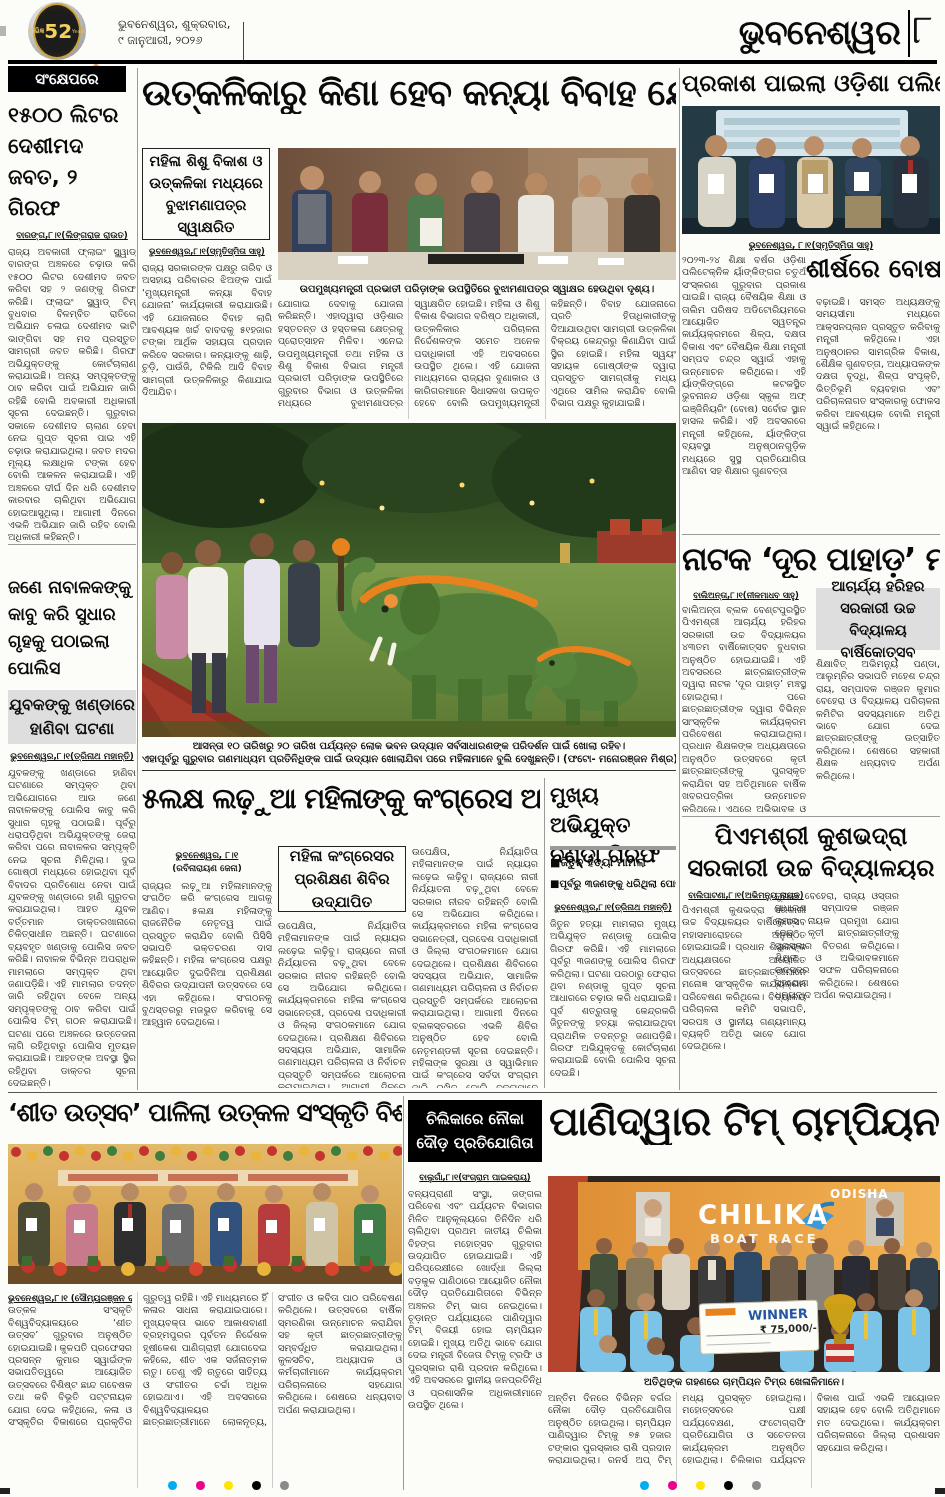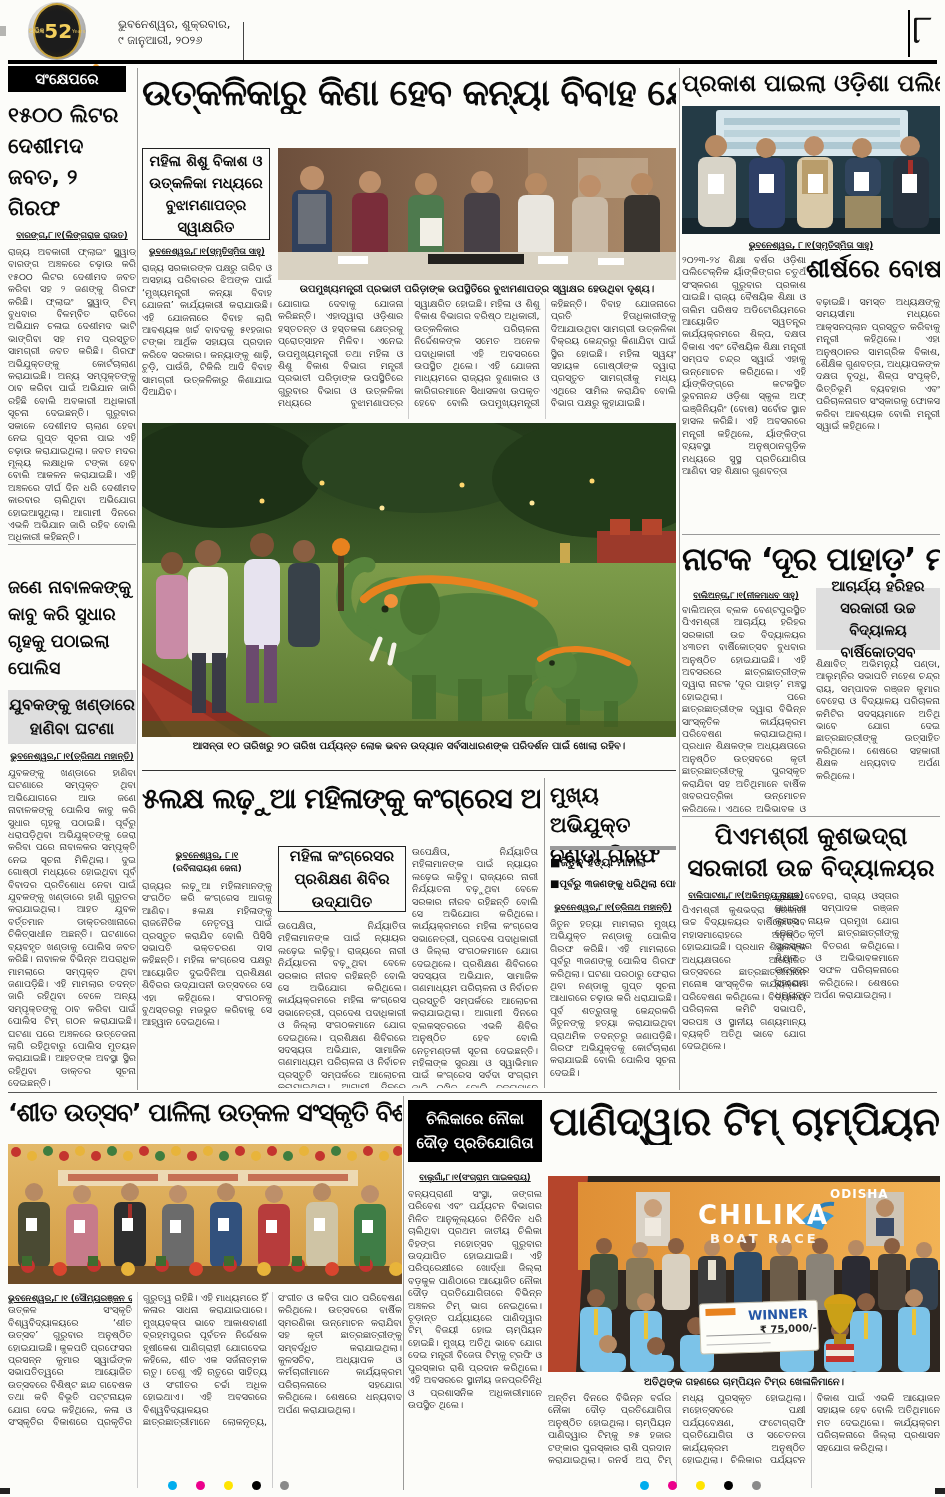--- a/index.html
+++ b/index.html
@@ -43,20 +43,21 @@
         <span class="t">ଅଭିଜ୍ଞ</span>
         <span class="n">52</span>
         <span class="y">Years</span>
       </div>
     </div>
     <div class="abs" style="left:118px;top:16px;width:122px;font-size:11.5px;font-weight:normal;line-height:16px;color:#222;">
       <div>ଭୁବନେଶ୍ୱର, ଶୁକ୍ରବାର,</div>
       <div>୯ ଜାନୁଆରୀ, ୨୦୨୬</div>
     </div>
     <div class="abs" style="left:243px;top:22px;width:1px;height:38px;background:#444;"></div>
+    <div class="abs hl" style="left:700px;top:12px;width:200px;font-size:34px;text-align:right;letter-spacing:-1px;">ଭୁବନେଶ୍ୱର</div>
     <div class="abs" style="left:908px;top:10px;width:1.5px;height:47px;background:#000;"></div>
     <div class="abs" style="left:912px;top:6px;width:28px;font-size:40px;color:#111;">୮</div>
     <div class="abs" style="left:8px;top:60px;width:929px;height:3.5px;background:#000;"></div>
     <div class="abs" style="left:0;top:26px;width:6px;height:10px;background:#b5b5b2;"></div>
     <div class="abs" style="left:93px;top:64px;width:6px;height:6px;border-radius:50%;background:#f0a43a;"></div>
   </div>
 
   <div class="vrule" style="left:137px;top:68px;height:1022px;"></div>
   <div class="vrule" style="left:679px;top:68px;height:1022px;"></div>
   <div class="vrule" style="left:544px;top:778px;height:310px;"></div>
@@ -200,20 +201,21 @@
         <path d="M402,258 C392,264 386,274 388,284" fill="none" stroke="#57843c" stroke-width="9" stroke-linecap="round"></path>
         <path d="M398,236 C416,222 452,222 486,240" fill="none" stroke="#e8821e" stroke-width="6" stroke-linecap="round"></path>
         <circle cx="410" cy="240" r="2.8" fill="#1e2a14"></circle>
       </g>
       <rect x="196" y="128" width="6" height="60" fill="#4a3a22"></rect>
       <circle cx="199" cy="124" r="9" fill="#e8821e"></circle>
       <rect y="298" width="534" height="16" fill="#44591f" opacity="0.65"></rect>
     </svg>
   </div>
   <div class="abs cap" style="left:142px;top:740px;width:534px;">ଆସନ୍ତା ୧୦ ତାରିଖରୁ ୨୦ ତାରିଖ ପର୍ଯ୍ୟନ୍ତ ଲୋକ ଭବନ ଉଦ୍ୟାନ ସର୍ବସାଧାରଣଙ୍କ ପରିଦର୍ଶନ ପାଇଁ ଖୋଲା ରହିବ।</div>
+  <div class="abs cap" style="left:142px;top:753px;width:534px;">ଏହାପୂର୍ବରୁ ଗୁରୁବାର ଗଣମାଧ୍ୟମ ପ୍ରତିନିଧିଙ୍କ ପାଇଁ ଉଦ୍ୟାନ ଖୋଲାଯିବା ପରେ ମହିଳାମାନେ ବୁଲି ଦେଖୁଛନ୍ତି। (ଫଟୋ- ମନୋରଞ୍ଜନ ମିଶ୍ର)</div>
   <div class="hrule" style="left:142px;top:770px;width:534px;background:#333;"></div>
 
   <div>
     <div class="abs hl c" style="left:682px;top:70px;width:258px;font-size:23px;white-space:nowrap;overflow:hidden;">ପ୍ରକାଶ ପାଇଲା ଓଡ଼ିଶା ପଲିଟେକ୍ନିକ ର୍ୟାଙ୍କିଙ୍ଗ୍</div>
     <div class="abs photo" style="left:682px;top:106px;width:258px;height:128px;">
       <svg width="258" height="128" viewBox="0 0 258 128">
         <rect width="258" height="128" fill="#243b46"></rect>
         <rect x="34" y="4" width="192" height="46" rx="3" fill="#d7e6ec"></rect>
         <rect x="42" y="12" width="176" height="7" fill="#aec8d2"></rect>
           <rect x="42" y="24" width="176" height="7" fill="#bcd3db"></rect>

